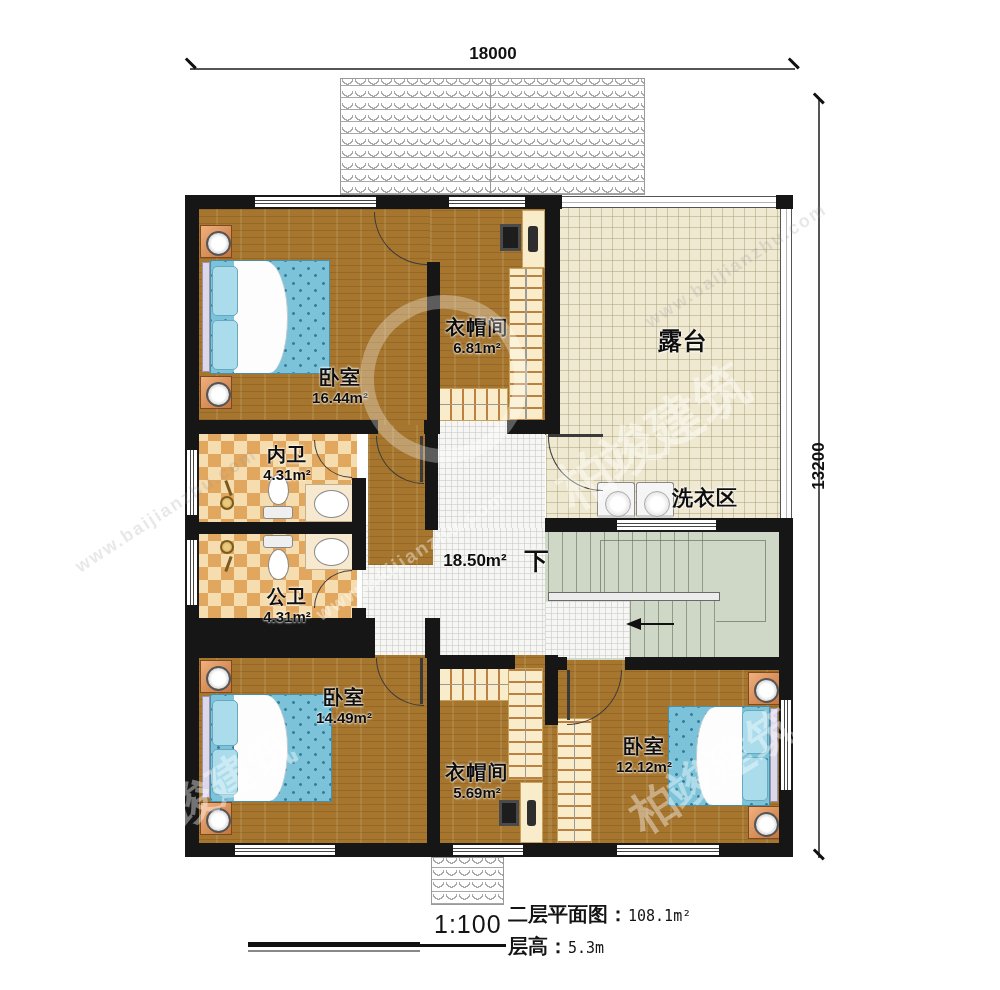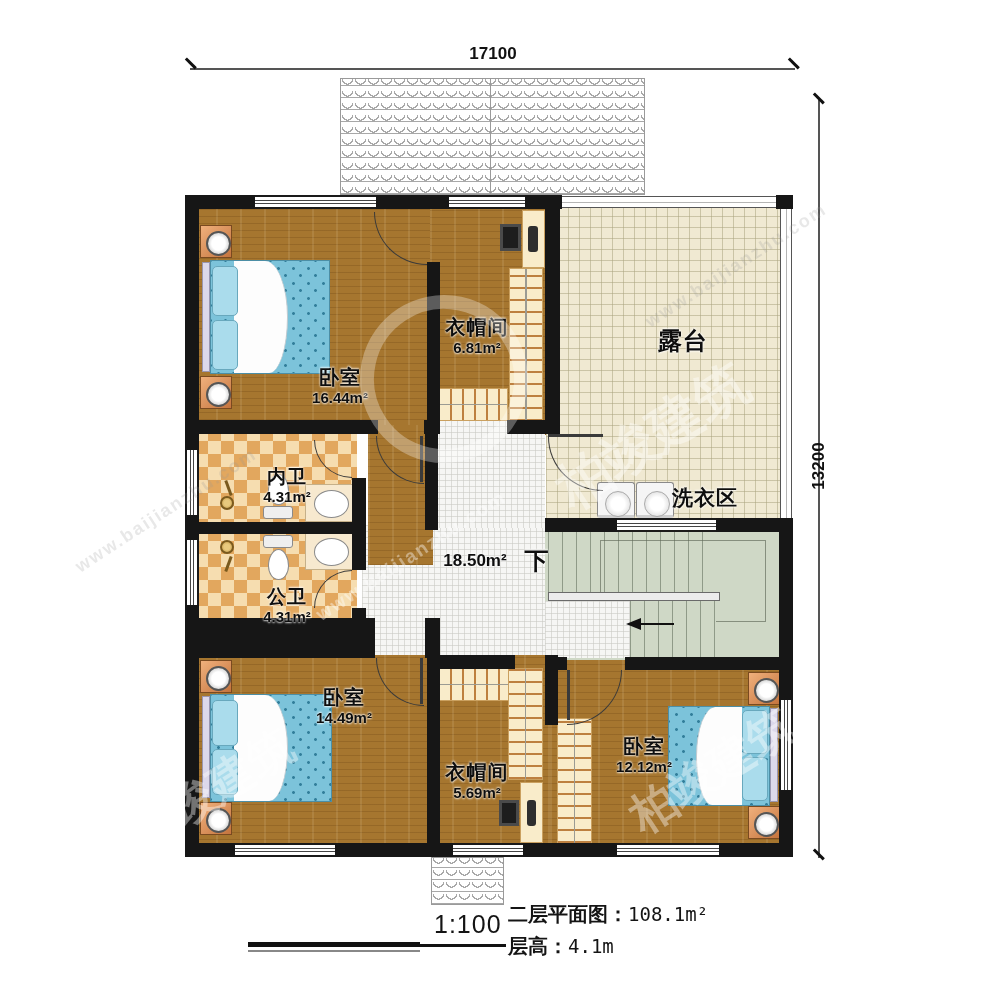--- a/index.html
+++ b/index.html
@@ -84,21 +84,21 @@
   .dim-tick{background:#111;transform:rotate(45deg);}
   .dim-text{position:absolute;font-weight:700;font-size:17px;color:#111;text-align:center;}
   .arrow-line{background:#111;}
   .arrow-head{width:0;height:0;border-top:6px solid transparent;border-bottom:6px solid transparent;border-right:15px solid #111;}
   .wm{color:rgba(255,255,255,0.40);font-weight:700;transform:rotate(-33deg);pointer-events:none;white-space:nowrap;}
   .wm-gray{color:rgba(150,150,150,0.22);}
   .wm-circle{position:absolute;border:14px solid rgba(255,255,255,0.30);border-radius:50%;transform:rotate(-33deg);}
   .tb-title{position:absolute;font-size:37px;font-weight:700;color:#141414;letter-spacing:3px;}
   .tb-scale{position:absolute;font-size:25px;font-weight:500;color:#141414;letter-spacing:1px;}
   .tb-row{position:absolute;font-size:20px;font-weight:700;color:#141414;}
-  .tb-val{font-family:"DejaVu Sans Mono",monospace;font-weight:400;font-size:19px;}
+  .tb-val{font-family:"DejaVu Sans Mono",monospace;font-weight:400;font-size:15px;}
 </style>
 </head>
 <body>
 
 <div id="canvas">
 
   <div class="abs roof-tiles" style="left:340px;top:78px;width:305px;height:117px;"></div>
   <div class="abs" style="left:490px;top:78px;width:1px;height:117px;background:#9a9a9a;"></div>
   <div class="abs roof-tiles" style="left:431px;top:857px;width:73px;height:48px;"></div>
 
@@ -254,21 +254,21 @@
     <span class="nm">卧室</span>
     <span class="ar">16.44m²</span>
   </div>
   <div class="rlabel" style="left:417px;top:316px;width:120px;">
     <span class="nm">衣帽间</span>
     <span class="ar">6.81m²</span>
   </div>
   <div class="rlabel" style="left:623px;top:327px;width:120px;">
     <span class="nm" style="font-size:24px;">露台</span>
   </div>
-  <div class="rlabel" style="left:237px;top:466px;width:100px;">
+  <div class="rlabel" style="left:237px;top:444px;width:100px;">
     <span class="nm" style="font-size:19px;">内卫</span>
     <span class="ar">4.31m²</span>
   </div>
   <div class="rlabel" style="left:237px;top:586px;width:100px;">
     <span class="nm" style="font-size:19px;">公卫</span>
     <span class="ar">4.31m²</span>
   </div>
   <div class="rlabel" style="left:415px;top:551px;width:120px;">
     <span class="ar" style="font-size:17px;">18.50m²</span>
   </div>
@@ -287,21 +287,21 @@
     <span class="ar">5.69m²</span>
   </div>
   <div class="rlabel" style="left:584px;top:735px;width:120px;">
     <span class="nm">卧室</span>
     <span class="ar">12.12m²</span>
   </div>
 
   <div class="abs dim-line" style="left:190px;top:68px;width:605px;height:1.5px;"></div>
   <div class="abs dim-tick" style="left:184px;top:62px;width:14px;height:2.5px;"></div>
   <div class="abs dim-tick" style="left:787px;top:62px;width:14px;height:2.5px;"></div>
-  <div class="dim-text" style="left:450px;top:44px;width:86px;">17100</div>
+  <div class="dim-text" style="left:450px;top:44px;width:86px;">18000</div>
   <div class="abs dim-line" style="left:818px;top:100px;width:1.5px;height:758px;"></div>
   <div class="abs dim-tick" style="left:812px;top:97px;width:14px;height:2.5px;"></div>
   <div class="abs dim-tick" style="left:812px;top:853px;width:14px;height:2.5px;"></div>
   <div class="dim-text" style="left:778px;top:456px;width:82px;transform:rotate(-90deg);">13200</div>
 
   <div class="wm-circle" style="left:360px;top:295px;width:140px;height:140px;"></div>
   <div class="wm" style="left:545px;top:400px;font-size:54px;">柏竣建筑</div>
   <div class="wm" style="left:300px;top:545px;font-size:19px;letter-spacing:2px;">www.baijianzhu.com</div>
   <div class="wm" style="left:120px;top:760px;font-size:46px;">柏竣建筑</div>
   <div class="wm" style="left:620px;top:740px;font-size:46px;">柏竣建筑</div>
@@ -309,16 +309,16 @@
   <div class="wm wm-gray" style="left:60px;top:500px;font-size:18px;letter-spacing:2px;">www.baijianzhu.com</div>
 
   <div class="abs" style="left:248px;top:942px;width:172px;height:5px;background:#111;"></div>
   <div class="abs" style="left:248px;top:950px;width:172px;height:1.5px;background:#888;"></div>
   <div class="abs" style="left:420px;top:944px;width:86px;height:3px;background:#111;"></div>
   <div class="tb-scale" style="left:434px;top:910px;">1:100</div>
   <div class="tb-row" style="left:508px;top:901px;">
     <span>二层平面图：</span><span class="tb-val">108.1m²</span>
   </div>
   <div class="tb-row" style="left:508px;top:933px;">
-    <span>层高：</span><span class="tb-val">4.1m</span>
+    <span>层高：</span><span class="tb-val">5.3m</span>
   </div>
 
 </div>
 
 </body></html>

